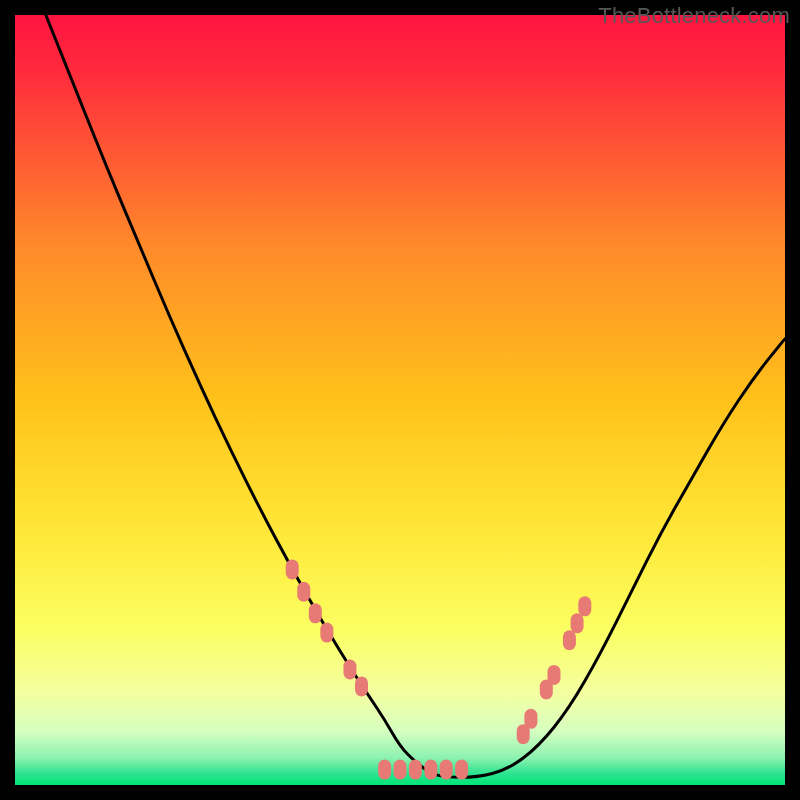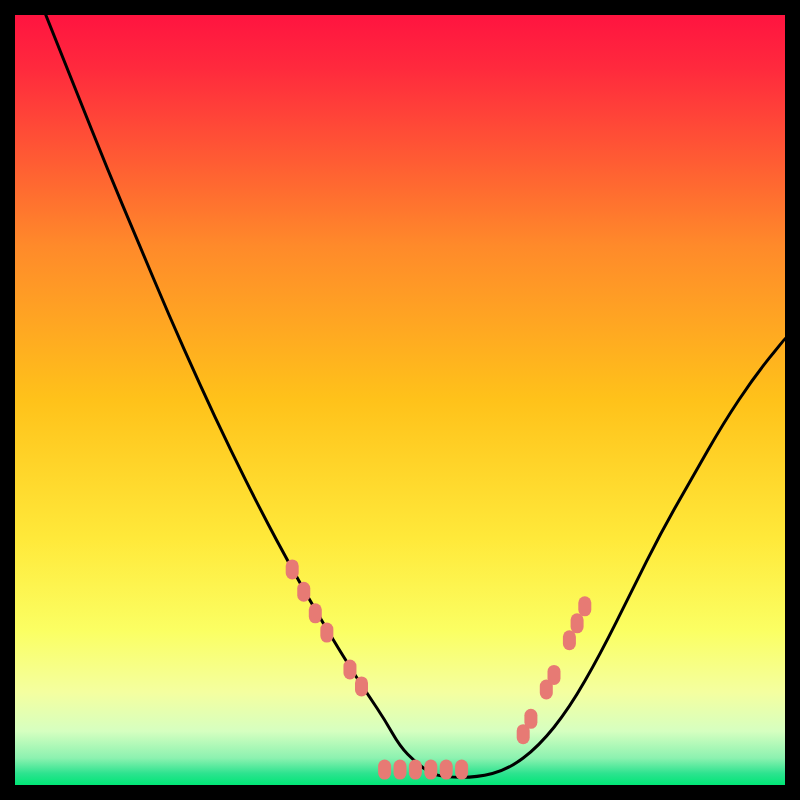--- a/index.html
+++ b/index.html
@@ -79,13 +79,14 @@
           <rect x="501.70000000000005" y="709.18" width="13" height="20" rx="6.5" ry="6.5" fill="#e77a74"></rect>
           <rect x="509.4" y="693.78" width="13" height="20" rx="6.5" ry="6.5" fill="#e77a74"></rect>
           <rect x="524.8" y="664.52" width="13" height="20" rx="6.5" ry="6.5" fill="#e77a74"></rect>
           <rect x="532.5" y="649.89" width="13" height="20" rx="6.5" ry="6.5" fill="#e77a74"></rect>
           <rect x="547.9" y="615.24" width="13" height="20" rx="6.5" ry="6.5" fill="#e77a74"></rect>
           <rect x="555.6" y="598.3" width="13" height="20" rx="6.5" ry="6.5" fill="#e77a74"></rect>
           <rect x="563.3" y="581.36" width="13" height="20" rx="6.5" ry="6.5" fill="#e77a74"></rect>
         </g>
       </svg>
   </div>
+  <div class="watermark">TheBottleneck.com</div>
 </div>
 
 </body></html>

